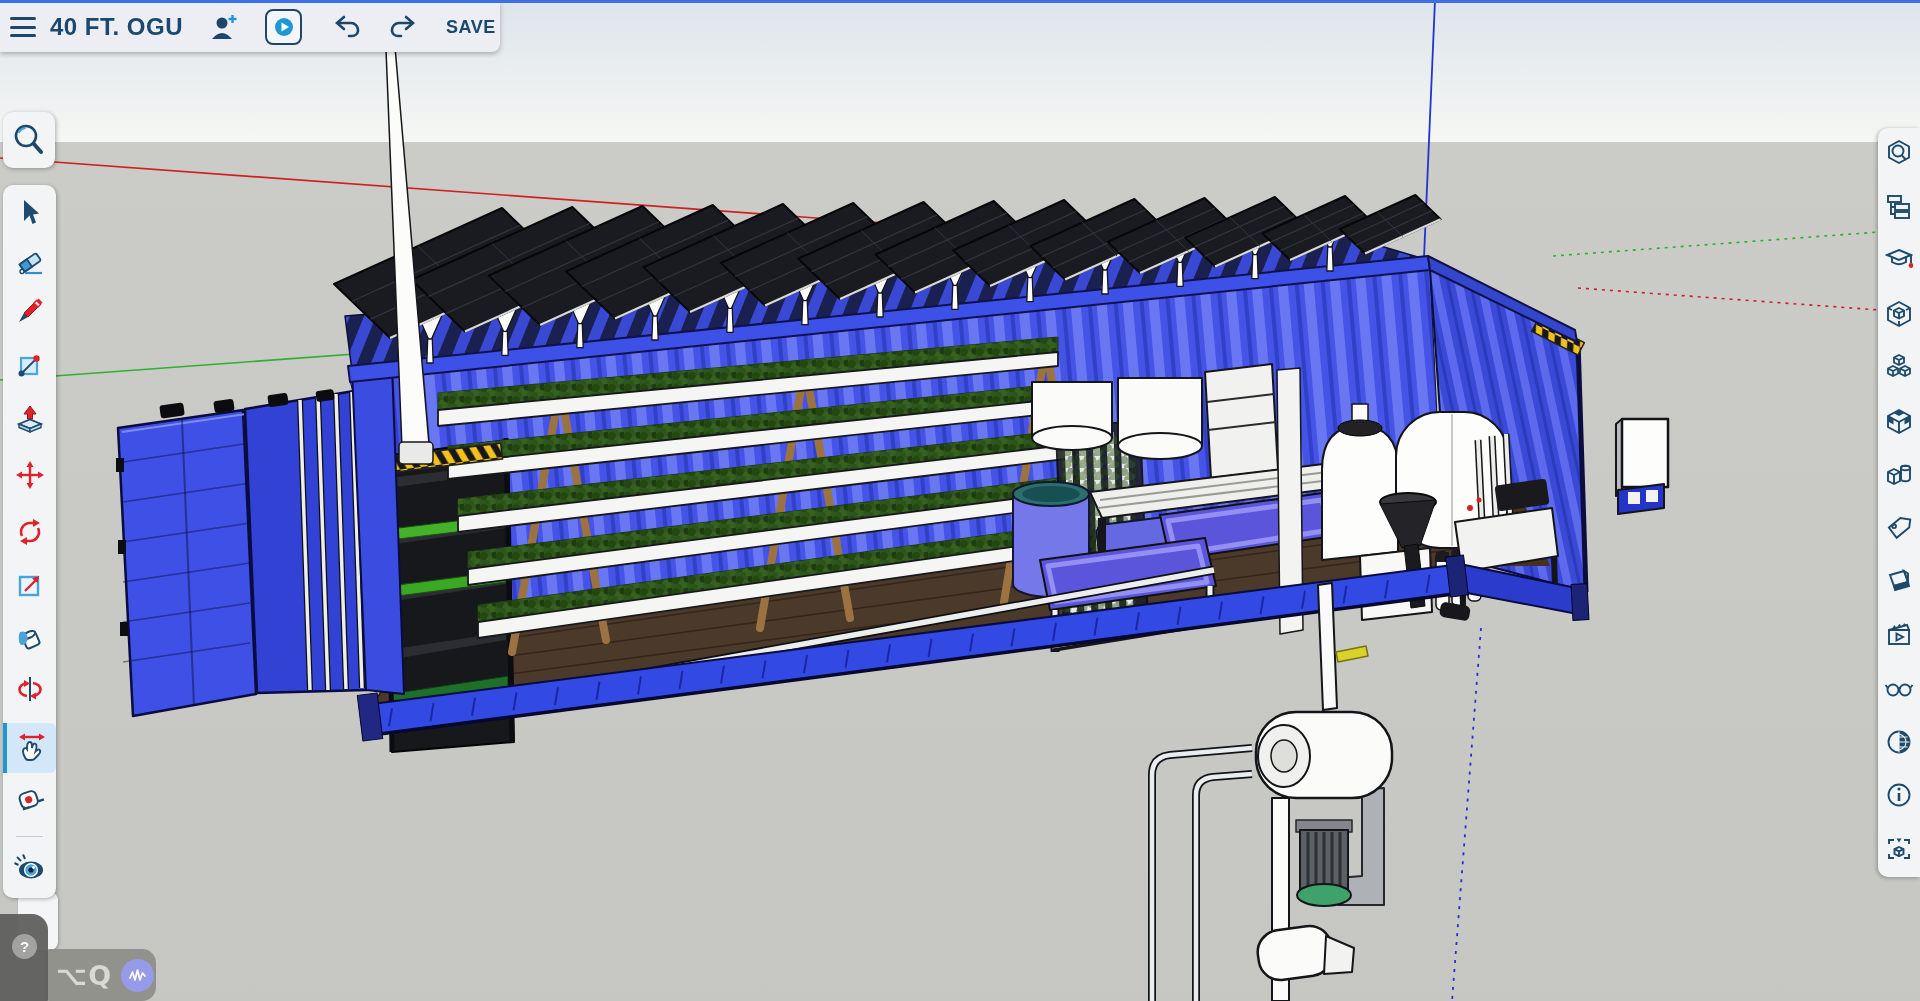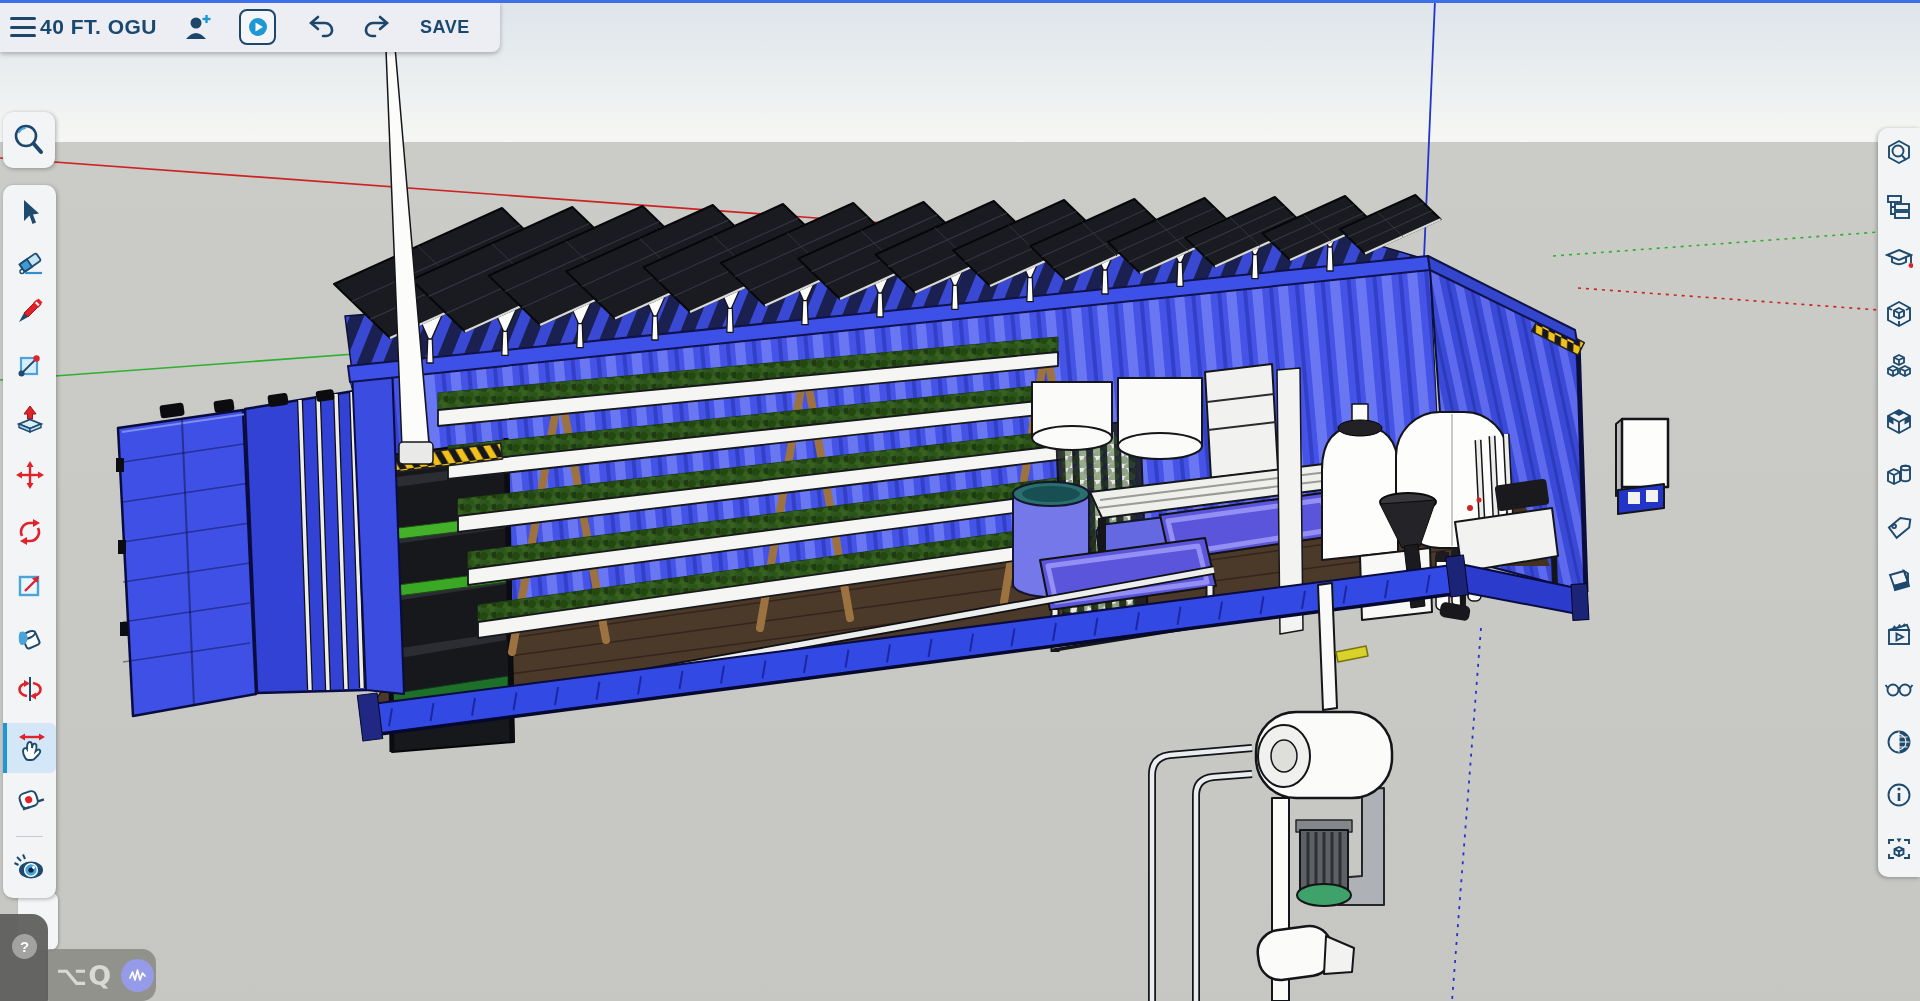--- a/index.html
+++ b/index.html
@@ -11,21 +11,21 @@
     background:linear-gradient(#cbcbc7,#c6c6c2);}
   #top-line{position:absolute;left:0;top:0;width:1920px;height:3px;background:#3b70e8;z-index:40;}
   #scene{position:absolute;left:0;top:0;z-index:1;}
   
   .topbar{position:absolute;left:0;top:2px;width:500px;height:50px;background:#edeef3;
     border-radius:0 0 8px 0;box-shadow:0 2px 5px rgba(0,0,0,.28);z-index:30;
     display:flex;align-items:center;}
   .topbar .ico{display:flex;align-items:center;justify-content:center;cursor:pointer;}
   .hamburger{width:26px;height:20px;margin-left:10px;display:flex;flex-direction:column;justify-content:space-between;cursor:pointer;}
   .hamburger span{display:block;height:3px;background:#1c476b;border-radius:2px;}
-  .doc-title{color:#1a486e;font-size:21px;font-weight:bold;letter-spacing:.5px;margin-left:4px;}
+  .doc-title{color:#1a486e;font-size:24px;font-weight:bold;letter-spacing:.5px;margin-left:14px;}
   .save-btn{color:#1a486e;font-size:18px;font-weight:bold;letter-spacing:.5px;cursor:pointer;margin-left:28px;}
   .playbox{width:33px;height:32px;border:2px solid #1c476b;border-radius:8px;margin-left:26px;
     display:flex;align-items:center;justify-content:center;cursor:pointer;background:#f4f5f8;}
   
   .searchbox{position:absolute;left:3px;top:112px;width:52px;height:56px;background:#f3f4f6;
     border-radius:10px;box-shadow:1px 1px 4px rgba(0,0,0,.3);z-index:30;display:flex;align-items:center;justify-content:center;cursor:pointer;}
   .lpalette{position:absolute;left:3px;top:185px;width:53px;height:713px;background:#f3f4f6;
     border-radius:10px;box-shadow:1px 1px 4px rgba(0,0,0,.3);z-index:30;}
   .ltool{position:absolute;left:2px;width:49px;height:44px;display:flex;align-items:center;justify-content:center;cursor:pointer;}
   .ltool.active{left:0;width:53px;height:50px;background:#d3e7f8;border-left:4px solid #1f97d4;

